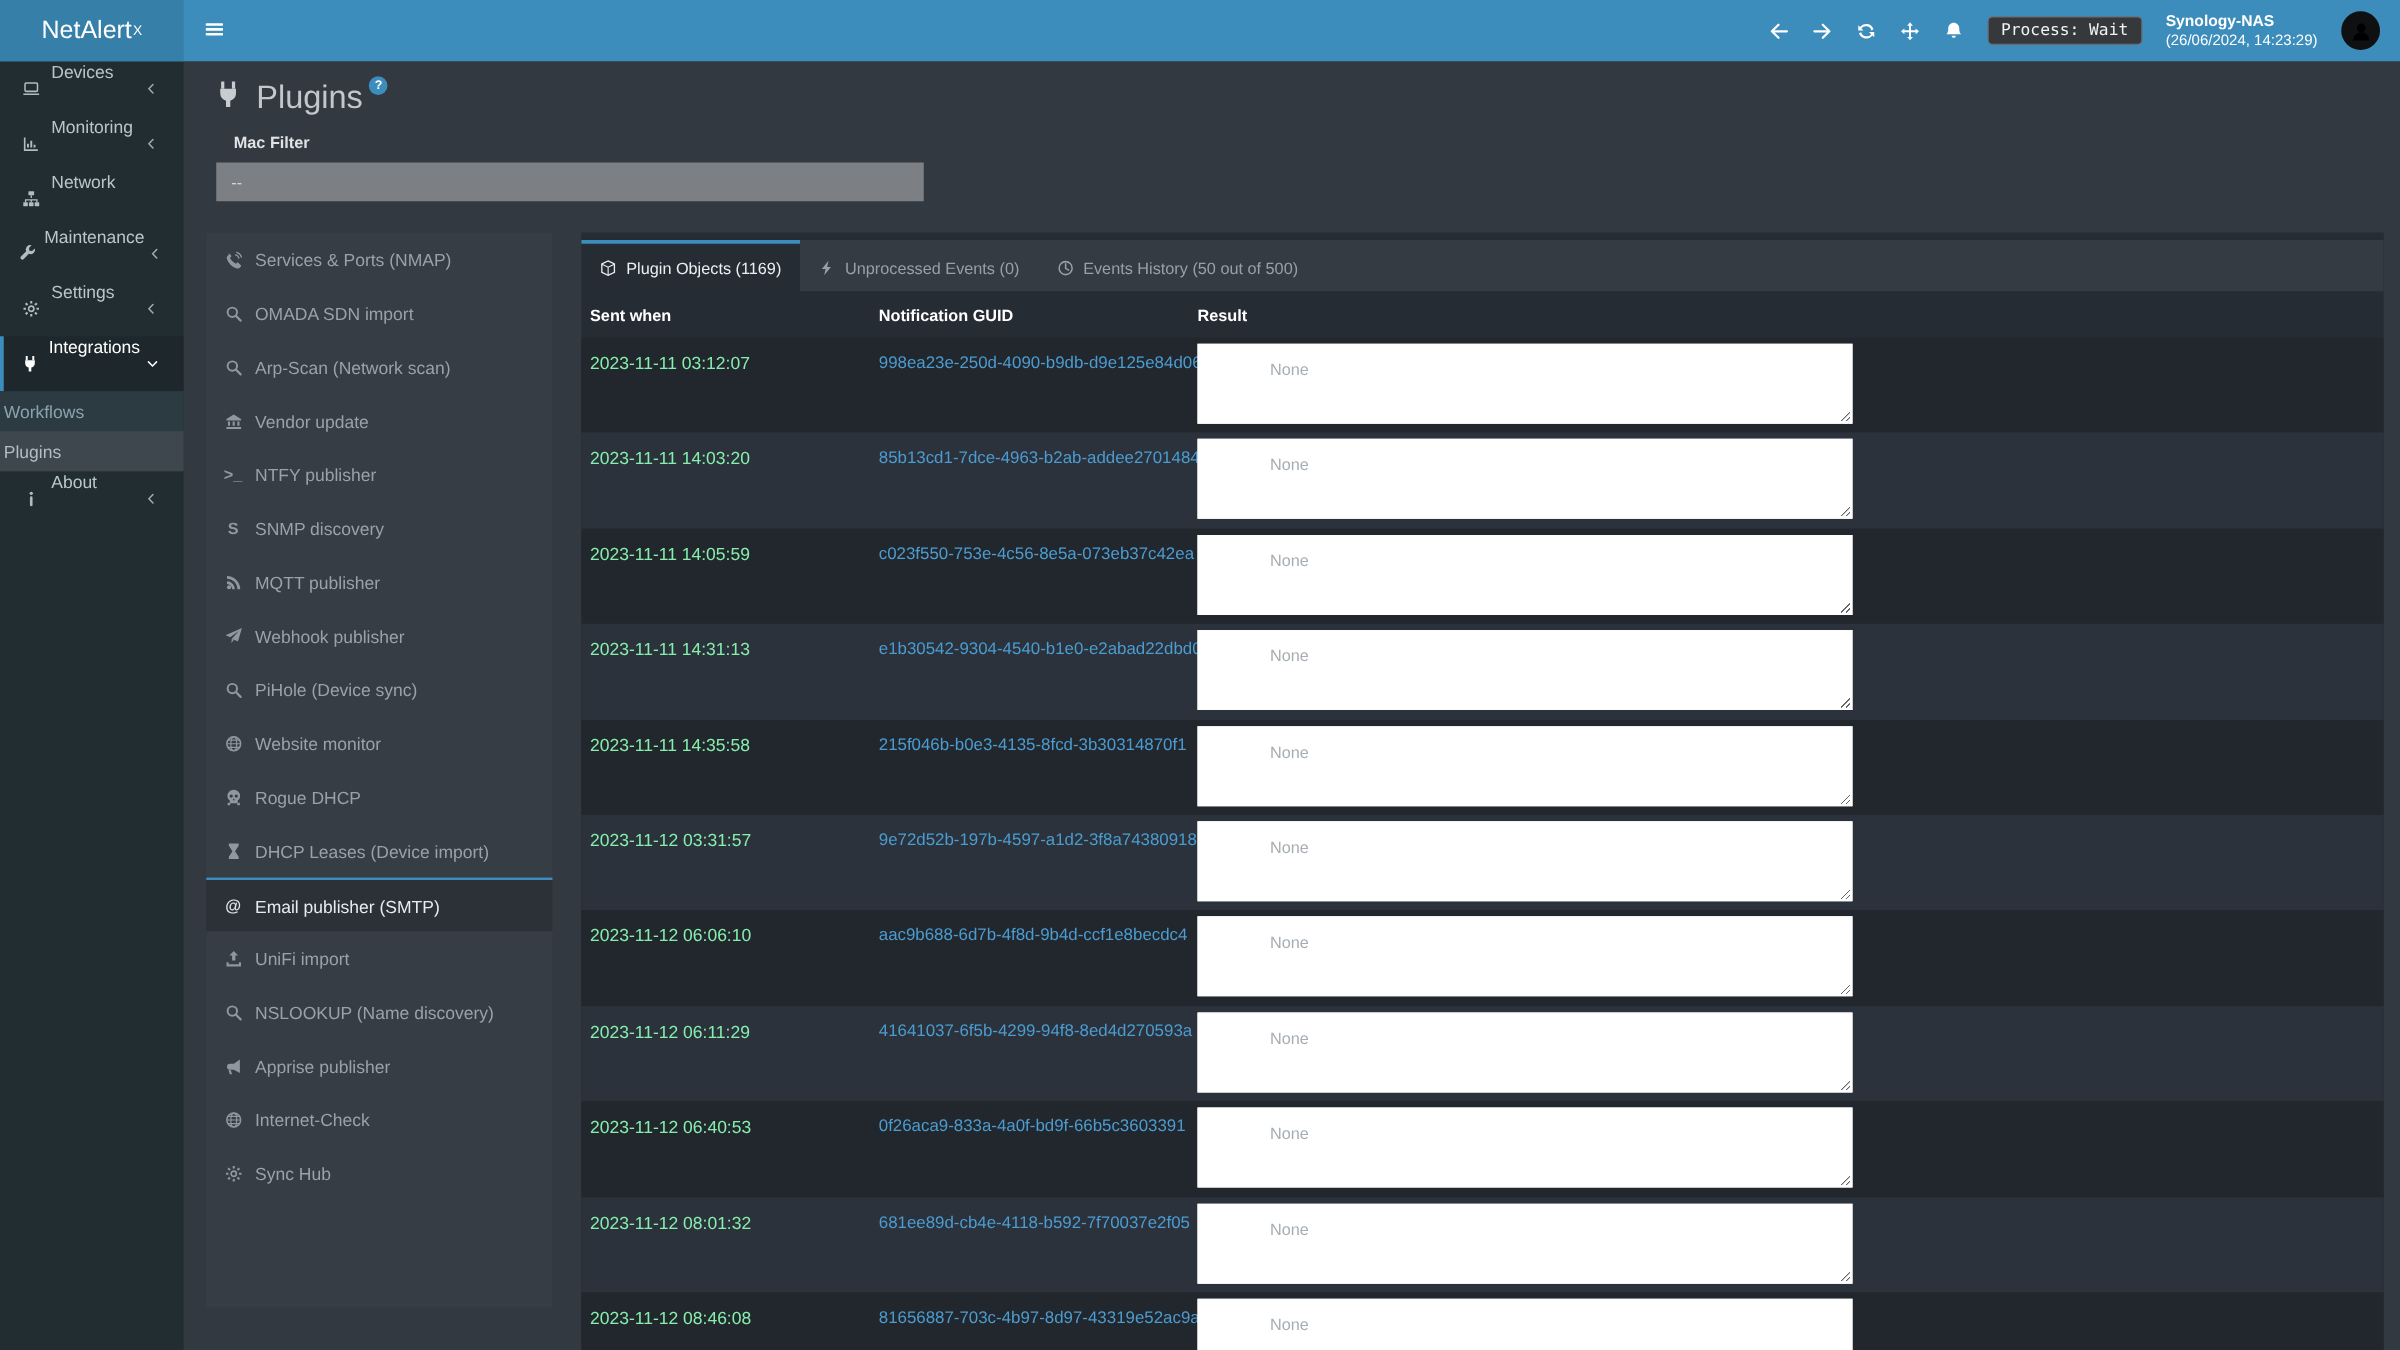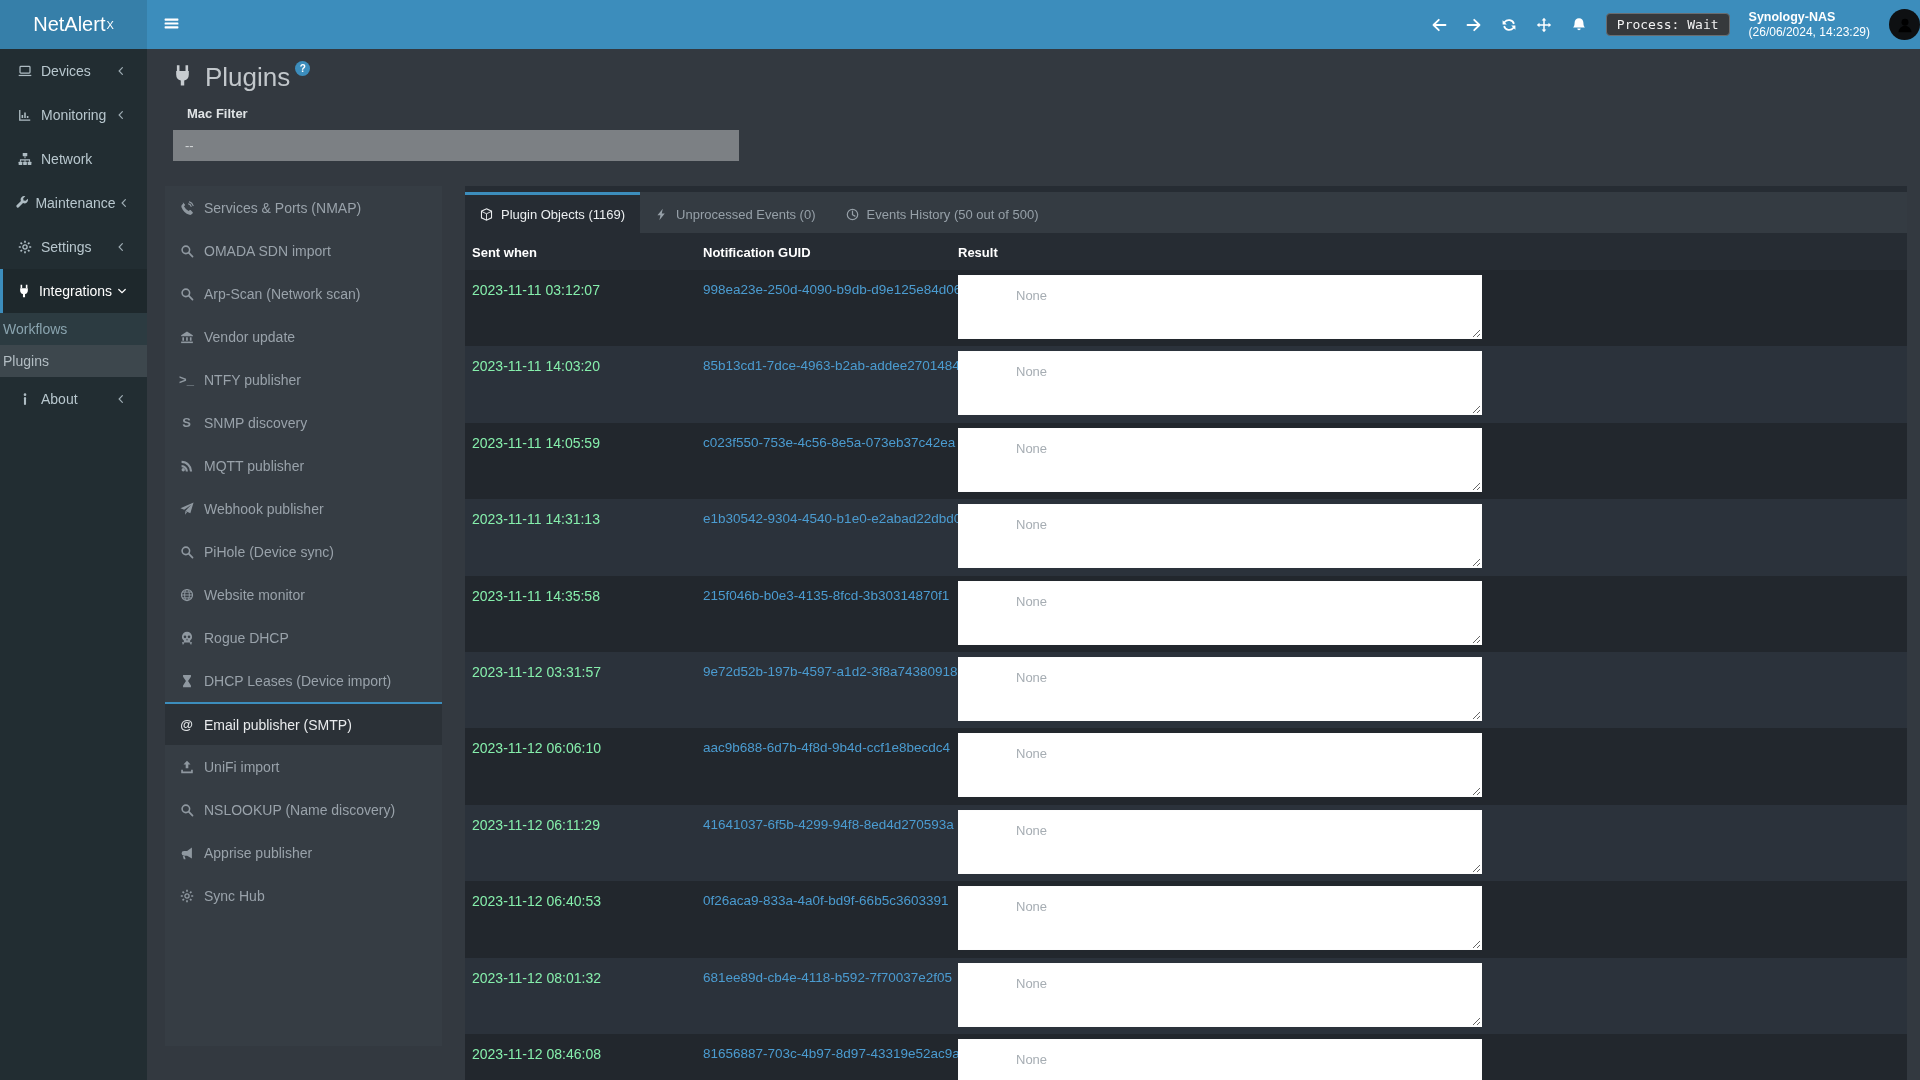--- a/index.html
+++ b/index.html
@@ -15,32 +15,32 @@
   .icon{display:inline-flex;align-items:center;justify-content:center}
   .icon.glyph{font-size:13px;font-weight:bold;width:16px;justify-content:center}
 
   
   .topbar{position:absolute;left:0;top:0;right:0;height:49px;background:var(--topbar);display:flex;align-items:stretch;z-index:10}
   .brand{width:147px;background:var(--topbar-logo);color:#fff;display:flex;align-items:center;justify-content:center;font-size:20px;cursor:pointer}
   .brand b{font-weight:normal}
   .brand sup{font-size:11px;margin-left:1px}
   .hamburger{margin-left:16px;align-self:center;background:none;border:none;color:#fff;cursor:pointer}
   .hamburger svg{width:17px;height:17px}
-  .top-right{margin-left:auto;display:flex;align-items:center;gap:19px;}
+  .top-right{margin-left:auto;display:flex;align-items:center;gap:19px;padding-right:16px}
   .tb-icon{color:#fff;cursor:pointer}
   .tb-icon svg{width:16px;height:16px}
   .process-badge{font-family:"DejaVu Sans Mono","Liberation Mono",monospace;font-size:13px;color:#f2f2f2;background:var(--badge-bg);border:1px solid #6a6d70;border-radius:4px;padding:3px 10px;white-space:nowrap}
   .host{color:#fff;font-size:12px;line-height:1.3}
   .host .name{font-weight:bold;font-size:12.5px}
   .avatar{width:31px;height:31px;border-radius:50%;background:#0e1012;color:#e9e9e9;display:flex;align-items:center;justify-content:center;cursor:pointer;overflow:hidden}
   .avatar svg{width:18px;height:18px}
 
   
   .sidebar{position:absolute;left:0;top:49px;bottom:0;width:147px;background:var(--sidebar)}
-  .side-item{height:44px;display:flex;align-items:center;color:#b8c7ce;font-size:14px;cursor:pointer;border-left:3px solid transparent;padding-right:10px}
+  .side-item{height:44px;display:flex;color:#b8c7ce;font-size:14px;cursor:pointer;border-left:3px solid transparent;padding-right:10px}
   .side-item .icon{width:22px;margin:0 5px 0 11px;color:#aebcc3}
   .side-item .chev{margin-left:auto;color:#9fadb4}
   .side-item .chev svg{width:10px;height:10px}
   .side-item.active{background:var(--sidebar-active);border-left-color:var(--accent);color:#fff}
   .side-item.active .icon{color:#fff}
   .submenu{background:var(--submenu)}
   .sub-item{height:32px;display:flex;align-items:center;padding-left:3px;color:#8aa4af;font-size:14px;cursor:pointer}
   .sub-item.selected{background:var(--submenu-selected);color:#b3bdc3}
 
   
@@ -386,20 +386,30 @@
         <span class="icon">
           <svg viewBox="0 0 16 16" aria-hidden="true">
             <path d="M13.6 1.8v12.4l-5.5-3H4.6a2.8 2.8 0 0 1 0-5.6h3.5zM3.2 11.5l1.1 3.7h2.1l-1-3.5z"></path>
           </svg>
         </span>
         <span>Apprise publisher</span>
       </div>
       <div class="p-item">
         <span class="icon">
           <svg viewBox="0 0 16 16" aria-hidden="true">
+            <circle cx="8" cy="8" r="6.3" fill="none" stroke="currentColor" stroke-width="1.4"></circle>
+            <ellipse cx="8" cy="8" rx="2.7" ry="6.3" fill="none" stroke="currentColor" stroke-width="1.1"></ellipse>
+            <path d="M1.7 8h12.6M2.5 4.7h11M2.5 11.3h11" fill="none" stroke="currentColor" stroke-width="1.1"></path>
+          </svg>
+        </span>
+        <span>Internet-Check</span>
+      </div>
+      <div class="p-item">
+        <span class="icon">
+          <svg viewBox="0 0 16 16" aria-hidden="true">
             <path d="M8 5.6A2.4 2.4 0 1 0 8 10.4 2.4 2.4 0 0 0 8 5.6z" fill="none" stroke="currentColor" stroke-width="1.5"></path>
             <path d="M8 .9v2.3M8 12.8v2.3M.9 8h2.3M12.8 8h2.3M2.9 2.9l1.7 1.7M11.4 11.4l1.7 1.7M13.1 2.9l-1.7 1.7M4.6 11.4l-1.7 1.7" stroke="currentColor" stroke-width="1.9"></path>
           </svg>
         </span>
         <span>Sync Hub</span>
       </div>
     </div>
 
   <section class="card">
     <div class="tabbar" id="tabbar">

